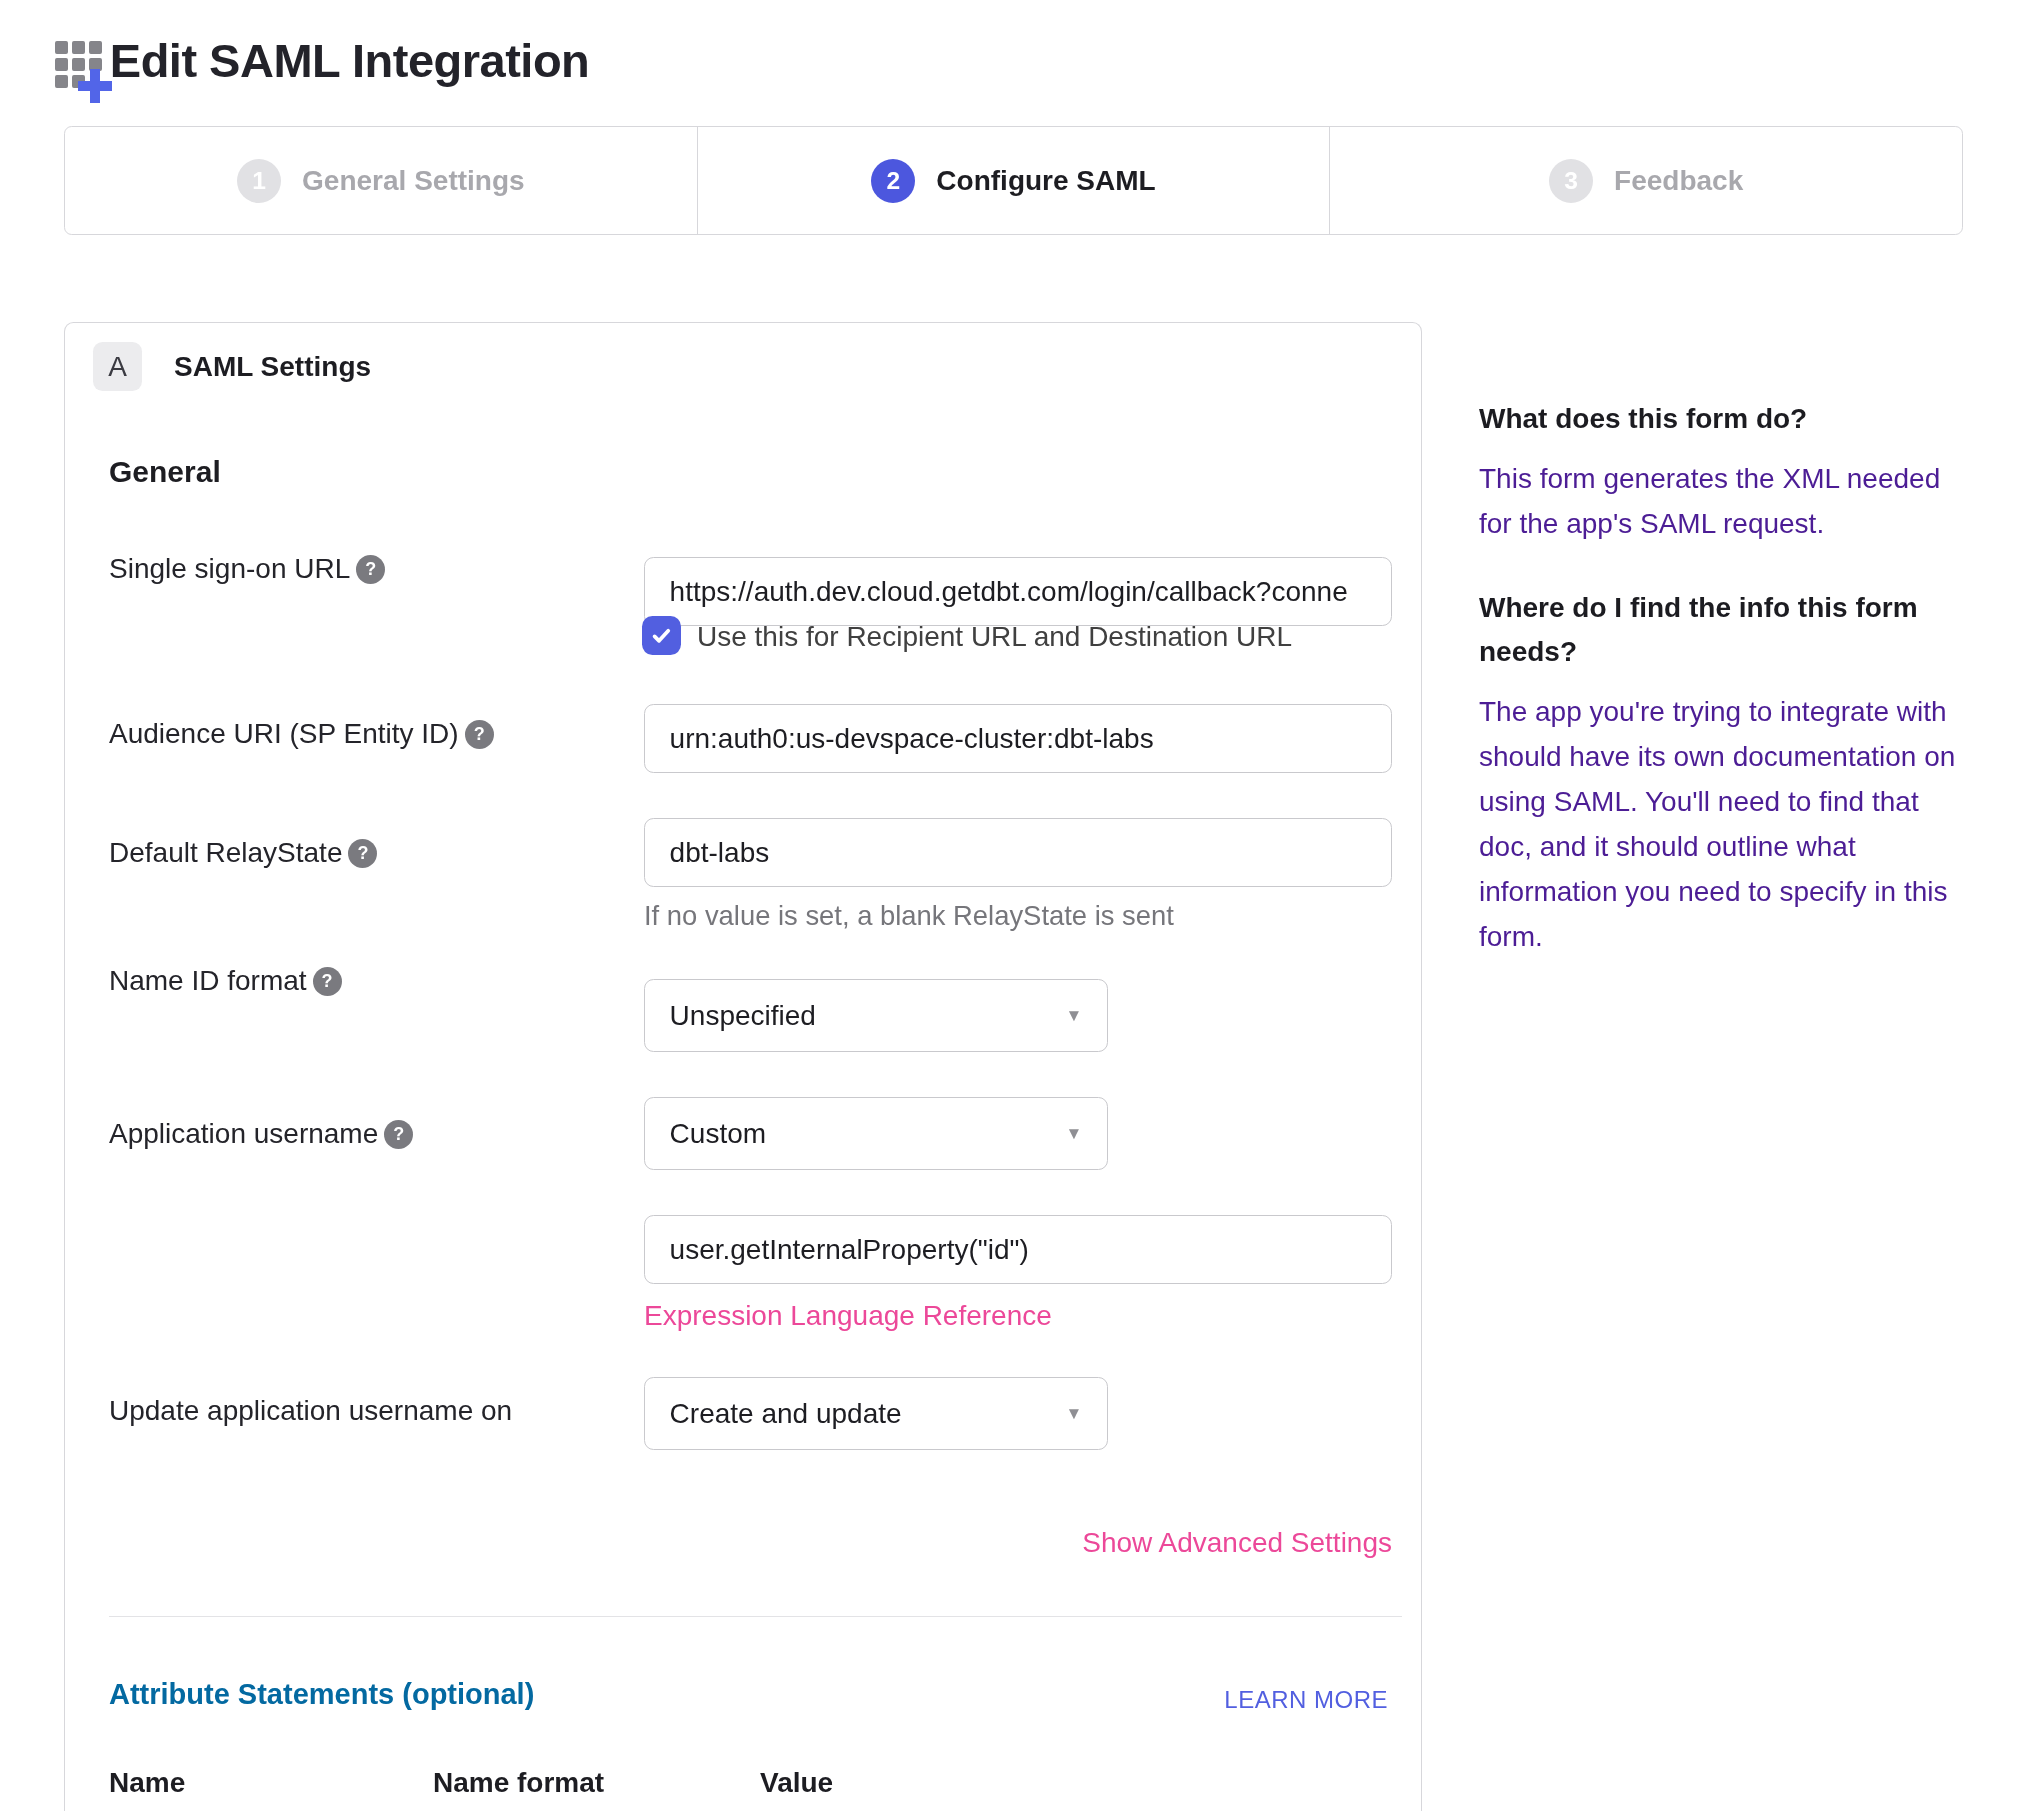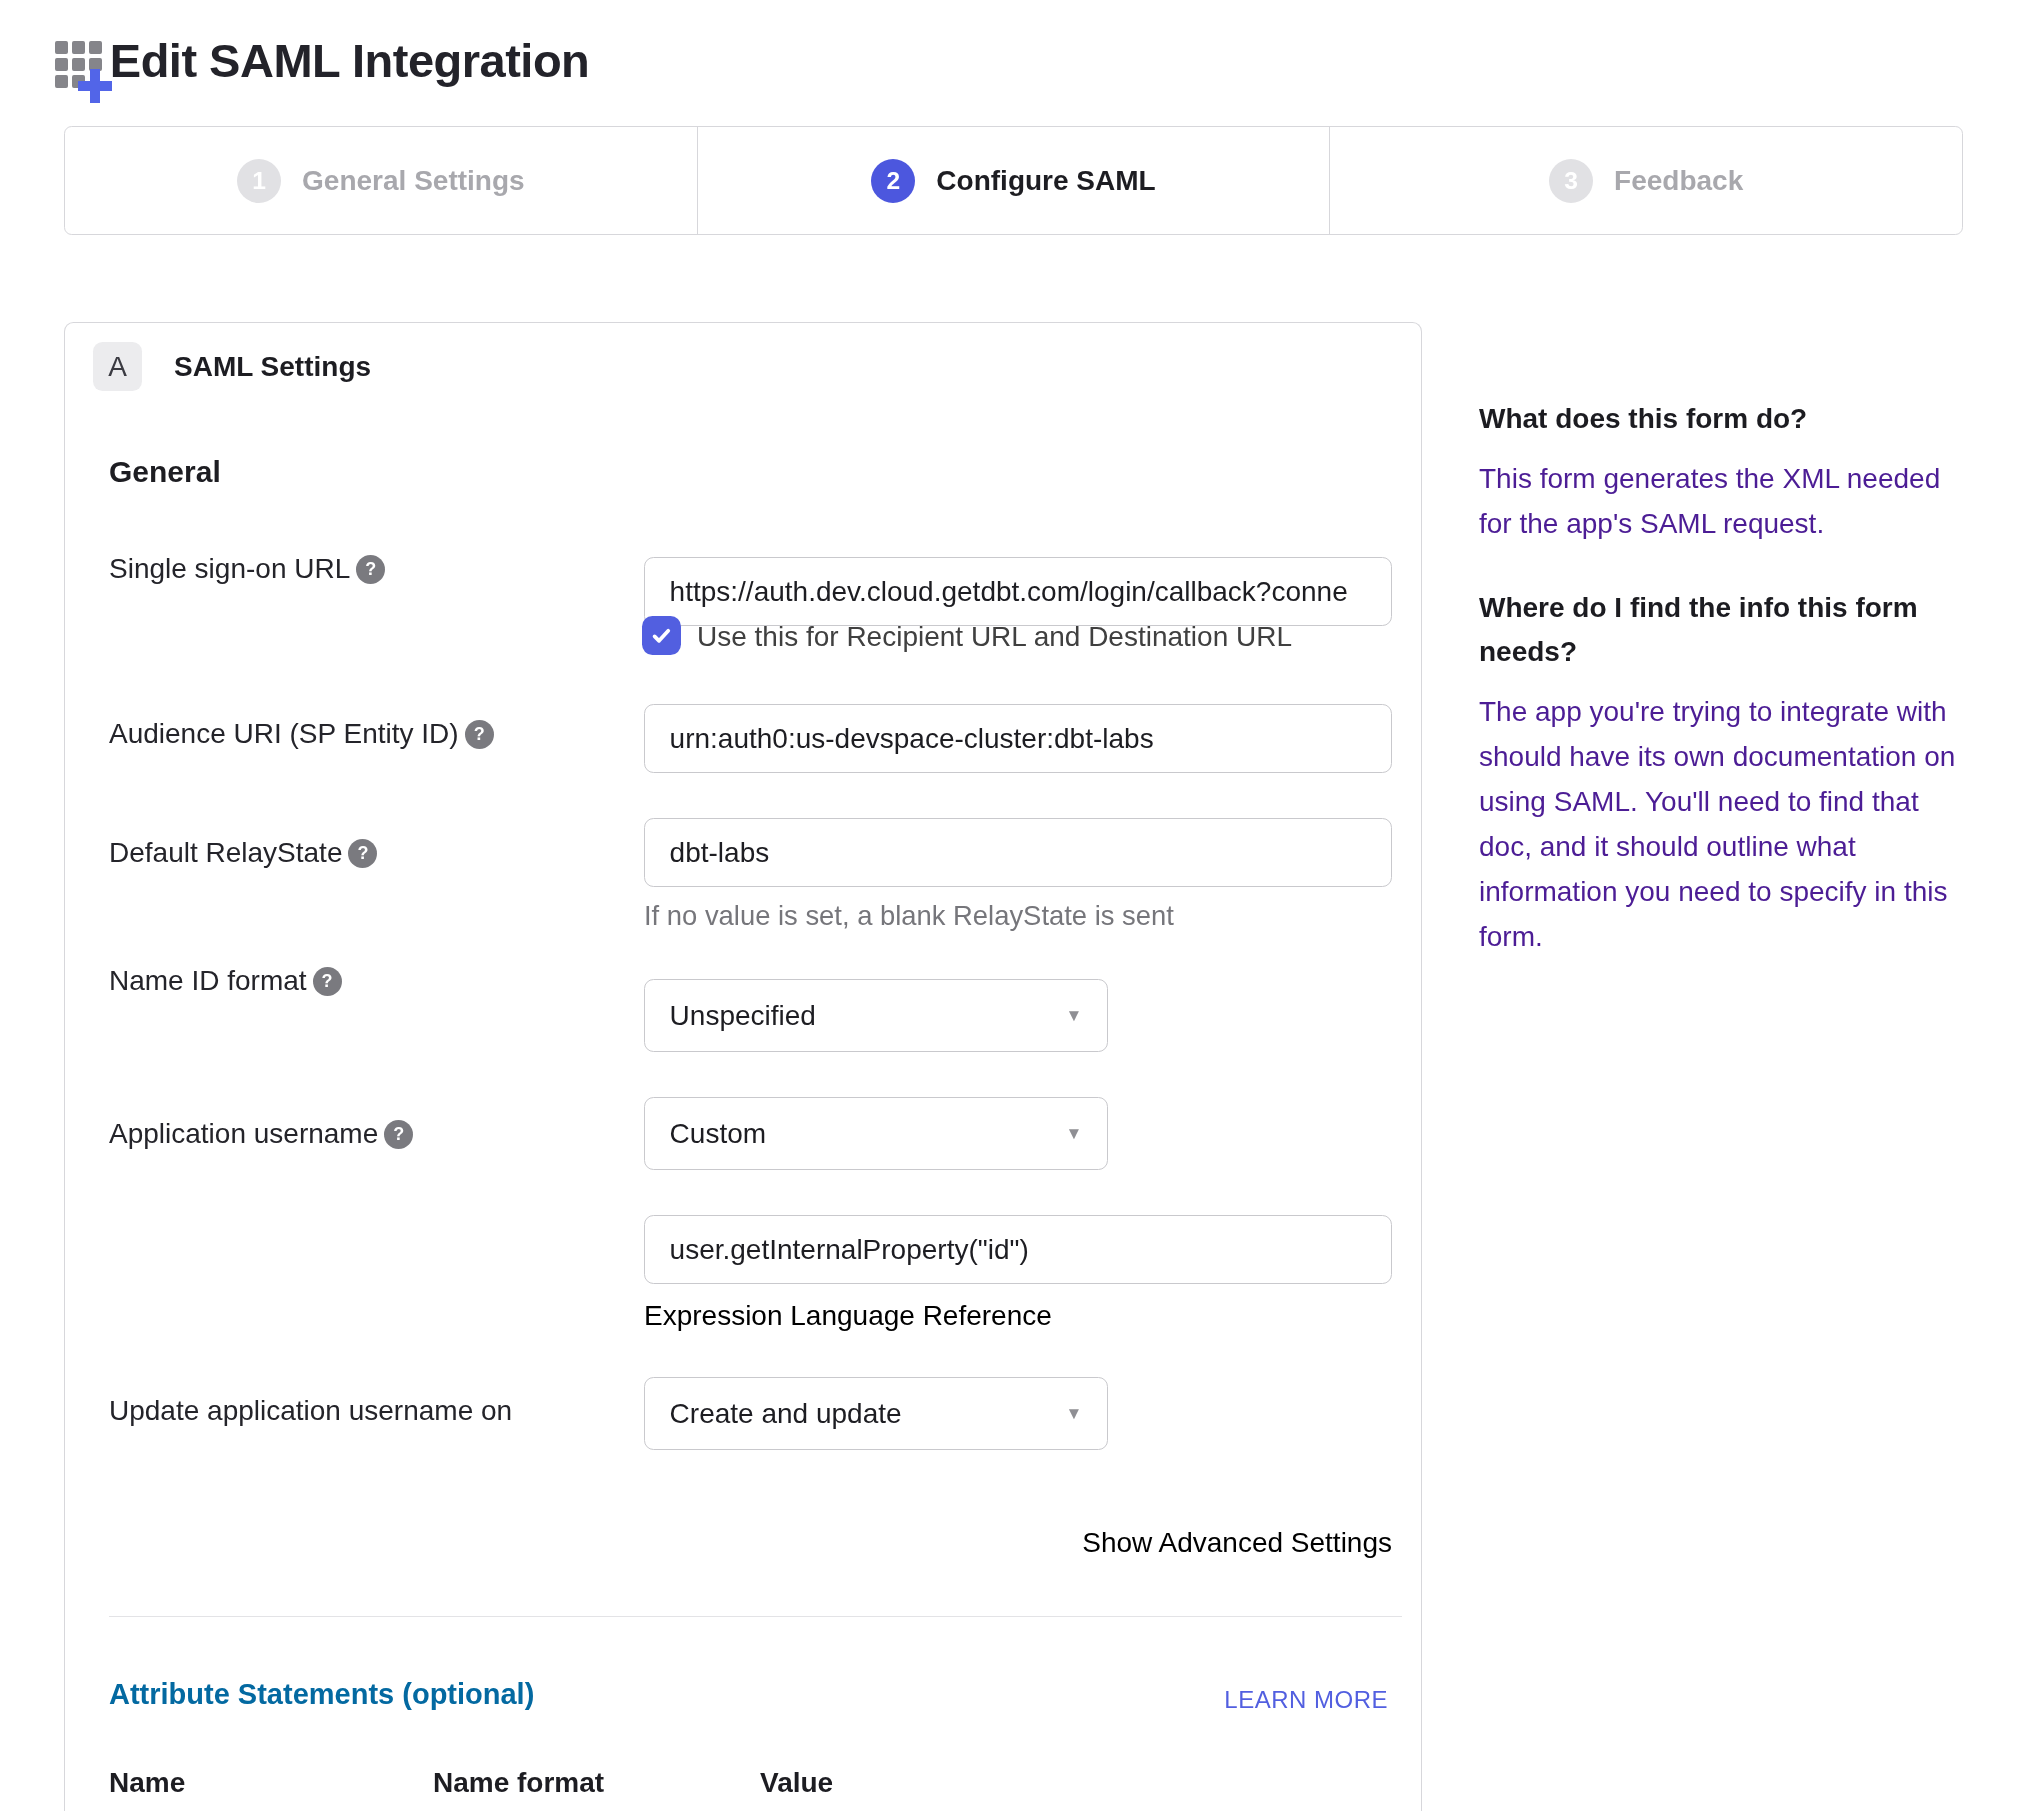--- a/index.html
+++ b/index.html
@@ -55,21 +55,21 @@
              border:1.9px solid #c9c9cd; border-radius:9.5px; background:#fff;
              font-size:28px; color:#1d1d22; padding:0 24.6px;
              font-family:"Liberation Sans", sans-serif; outline:none;
              white-space:nowrap; overflow:hidden; }
   .sel { position:absolute; left:579px; width:464px; height:73px;
          border:1.9px solid #c9c9cd; border-radius:9.5px; background:#fff;
          display:flex; align-items:center; padding:0 24.6px; font-size:28px; color:#1d1d22;
          cursor:pointer; }
   .caret { position:absolute; right:24.6px; font-size:17px; color:#8f8f94; }
   .hint { position:absolute; left:579px; font-size:27.4px; color:#76767b; }
-  .link { font-size:28px; color:#000000; cursor:pointer; text-decoration:none; }
+  .link { font-size:28px; color:#ec4899; cursor:pointer; text-decoration:none; }
   .cb { position:absolute; left:577px; width:39px; height:39px; background:#525fe0;
         border-radius:10.4px; display:flex; align-items:center; justify-content:center;
         cursor:pointer; }
   .cb svg { width:23px; height:23px; }
   .cb-label { position:absolute; left:632px; font-size:28px; color:#404040; }
 
   .adv-link { position:absolute; left:579px; top:1204px; width:748px; text-align:right; }
   .divider { position:absolute; left:44px; top:1293px; width:1293px; height:0.9px; background:#e3e3e6; }
   .attr-h { position:absolute; left:44px; top:1355px; font-size:29px; font-weight:700; color:#0369a1; }
   .learn { position:absolute; right:33px; top:1363px; font-size:24px; letter-spacing:0.5px;

